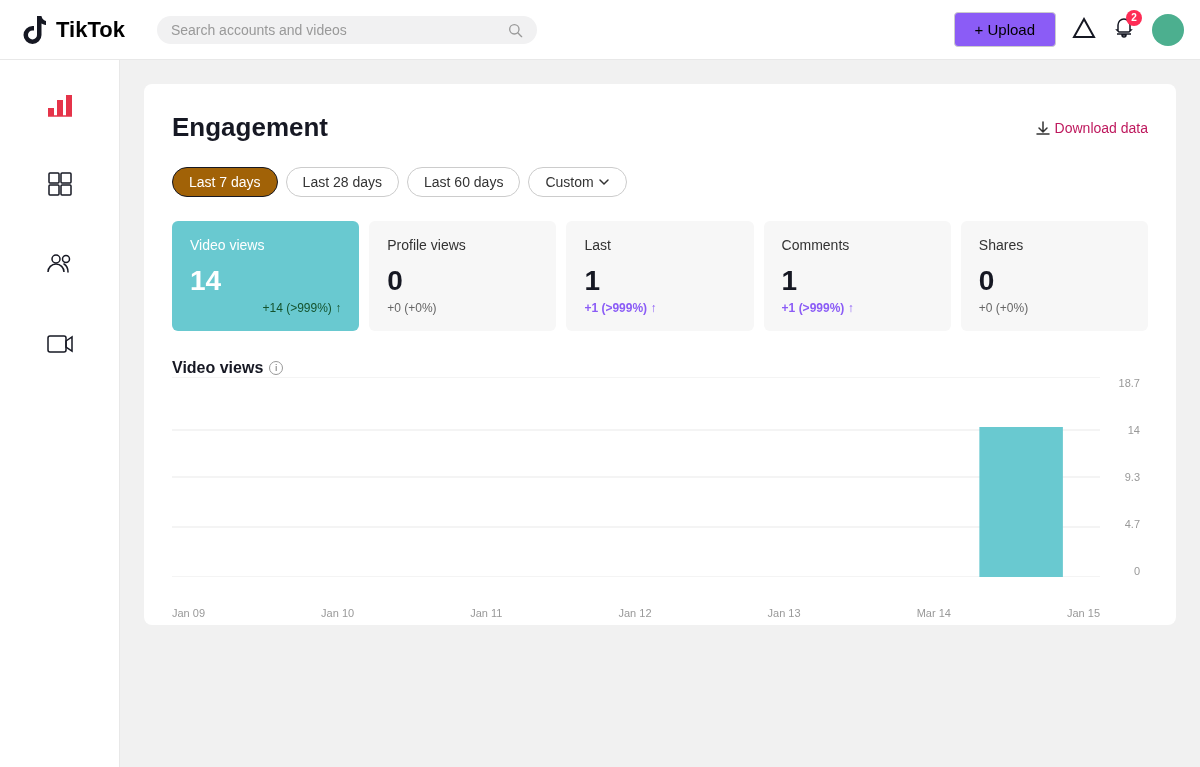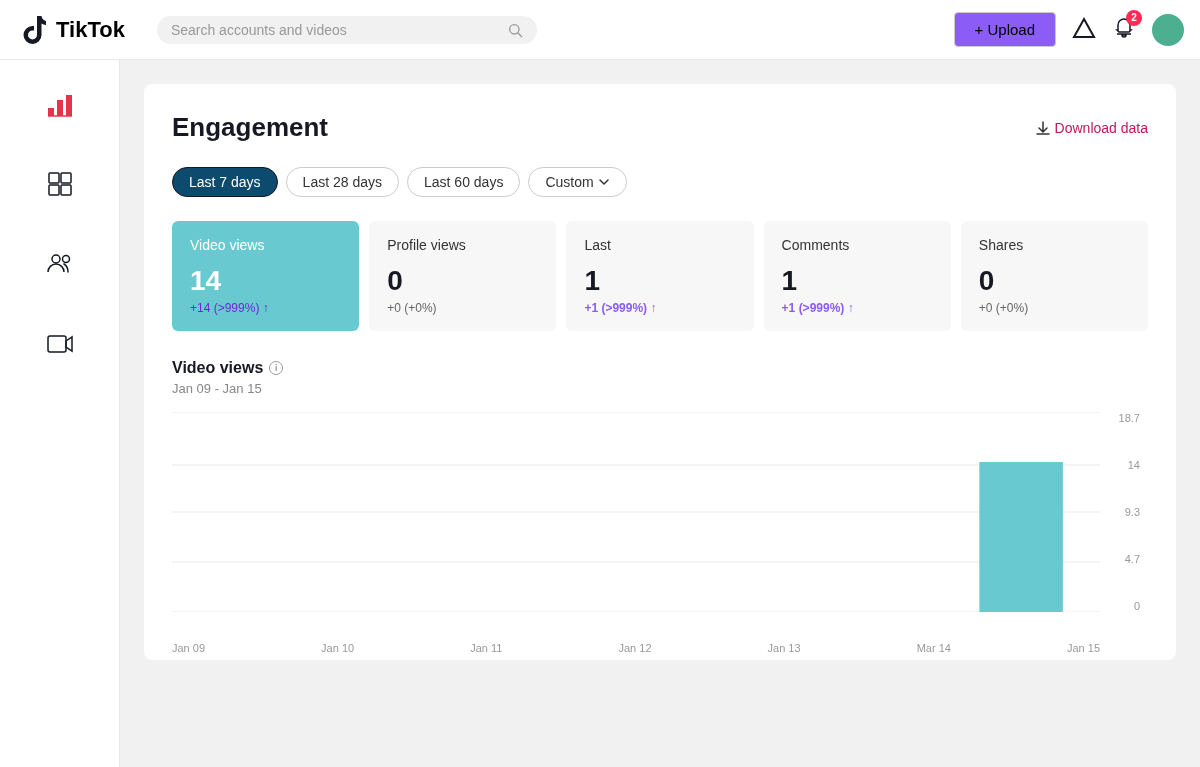--- a/index.html
+++ b/index.html
@@ -54,35 +54,35 @@
     .page-header { display: flex; justify-content: space-between; align-items: center; margin-bottom: 24px; }
     .page-title { font-size: 26px; font-weight: 700; color: #161823; }
     .download-link { display: flex; align-items: center; gap: 4px; font-size: 14px; color: #be185d; cursor: pointer; text-decoration: none; }
 
     
     .date-filters { display: flex; gap: 8px; margin-bottom: 24px; }
     .filter-btn {
       padding: 6px 16px; border-radius: 20px; border: 1.5px solid #ccc;
       background: #fff; font-size: 14px; cursor: pointer; color: #333; font-weight: 500;
     }
-    .filter-btn.active { background: #0c4a6e; color: #fff; border-color: #161823; }
+    .filter-btn.active { background: #a16207; color: #fff; border-color: #161823; }
     .filter-btn.custom { display: flex; align-items: center; gap: 4px; }
 
     
     .stats-grid { display: flex; gap: 10px; margin-bottom: 28px; }
     .stat-card {
       flex: 1; padding: 16px 18px; border-radius: 6px; background: #f7f7f7; min-width: 0;
     }
     .stat-card.active { background: #69c9d0; }
     .stat-label { font-size: 14px; color: #333; margin-bottom: 12px; }
     .stat-card.active .stat-label { color: #fff; }
     .stat-value { font-size: 28px; font-weight: 600; color: #161823; margin-bottom: 4px; }
     .stat-card.active .stat-value { color: #fff; }
     .stat-change { font-size: 12px; color: #666; }
-    .stat-card.active .stat-change { color: #6d28d9; }
+    .stat-card.active .stat-change { color: #14532d; text-align: right; }
     .stat-change .positive { color: #8b5cf6; font-weight: bold; }
 
     
     .chart-title { font-size: 16px; font-weight: 600; color: #161823; display: flex; align-items: center; gap: 6px; }
     .chart-subtitle { font-size: 13px; color: #888; margin-top: 4px; margin-bottom: 16px; }
     .chart-container { position: relative; height: 220px; display: flex; }
     .chart-y-labels { width: 40px; display: flex; flex-direction: column; justify-content: space-between; align-items: flex-end; padding-right: 8px; font-size: 11px; color: #999; height: 200px; margin-top: 0; }
     .chart-x-labels { display: flex; justify-content: space-between; padding: 6px 0 0 0; font-size: 11px; color: #999; }
 
     .info-icon { width: 14px; height: 14px; border-radius: 50%; border: 1.5px solid #999; display: inline-flex; align-items: center; justify-content: center; font-size: 9px; color: #999; cursor: pointer; }
@@ -233,21 +233,20 @@
             <span>+0 (+0%)</span>
           </div>
         </div>
       </div>
 
       <div>
         <div class="chart-title">
           <span>Video views</span>
           <span class="info-icon">i</span>
         </div>
-        <div class="chart-subtitle">Jan 09 - Jan 15</div>
 
         <div class="chart-container">
           <div style="flex:1; position:relative;">
             <svg width="100%" height="200" viewBox="0 0 1000 200" preserveAspectRatio="none" style="position:absolute;top:0;left:0;">
 
               <line x1="0" y1="0" x2="1000" y2="0" stroke="#e8e8e8" stroke-width="1"></line>
               <line x1="0" y1="53" x2="1000" y2="53" stroke="#e8e8e8" stroke-width="1"></line>
               <line x1="0" y1="100" x2="1000" y2="100" stroke="#e8e8e8" stroke-width="1"></line>
               <line x1="0" y1="150" x2="1000" y2="150" stroke="#e8e8e8" stroke-width="1"></line>
               <line x1="0" y1="200" x2="1000" y2="200" stroke="#e8e8e8" stroke-width="1"></line>

